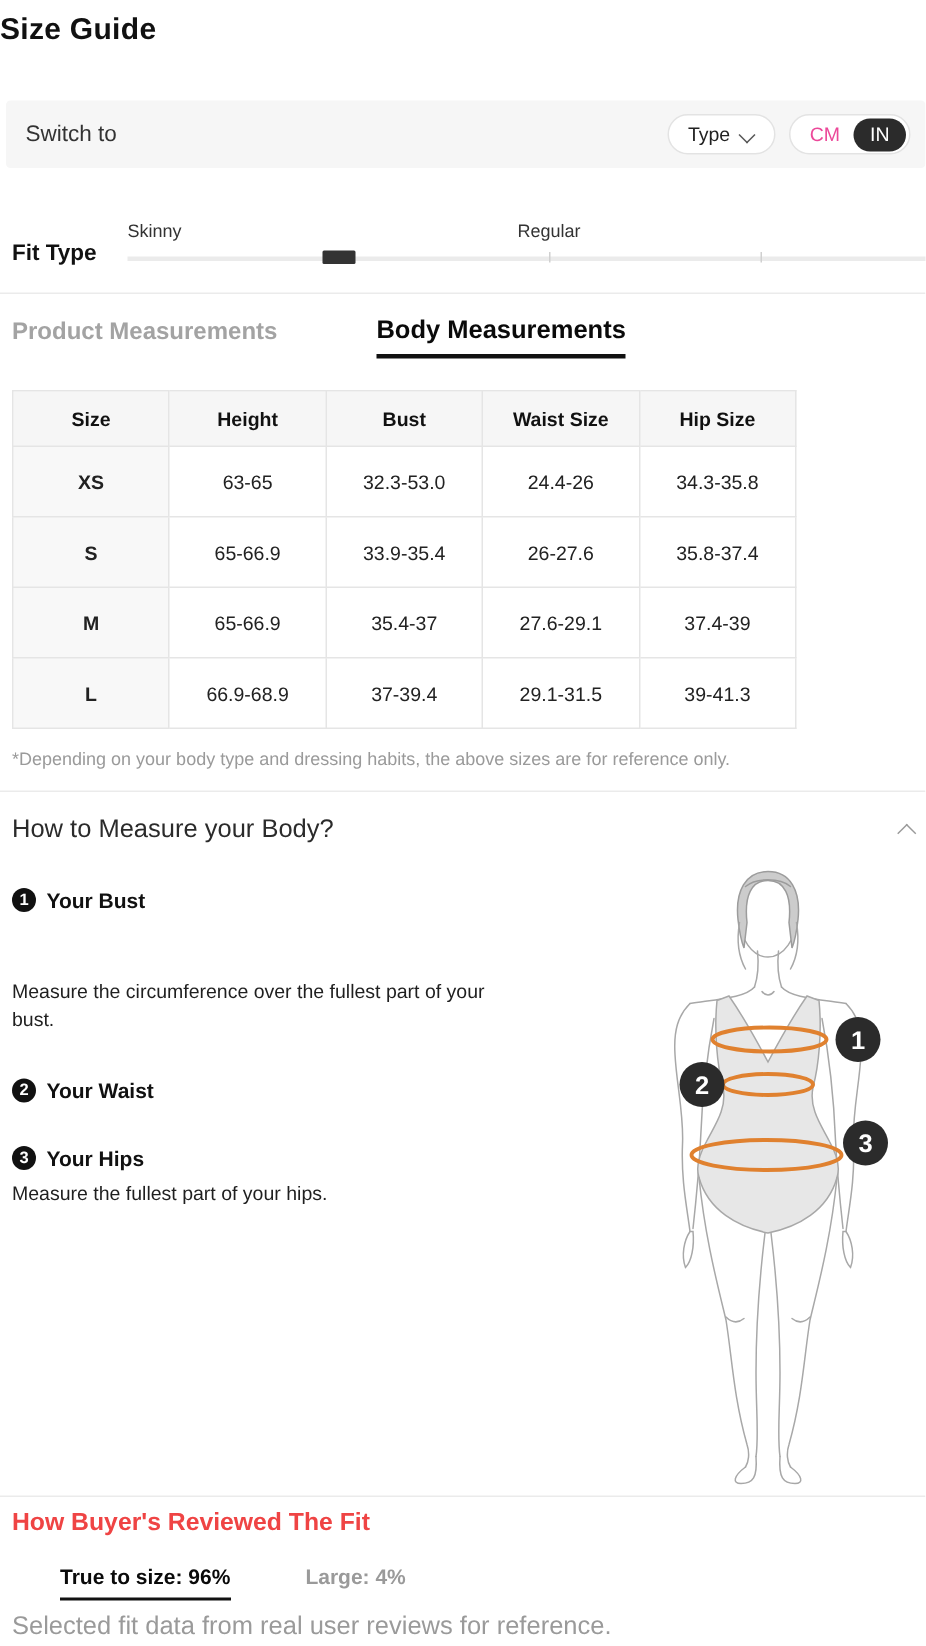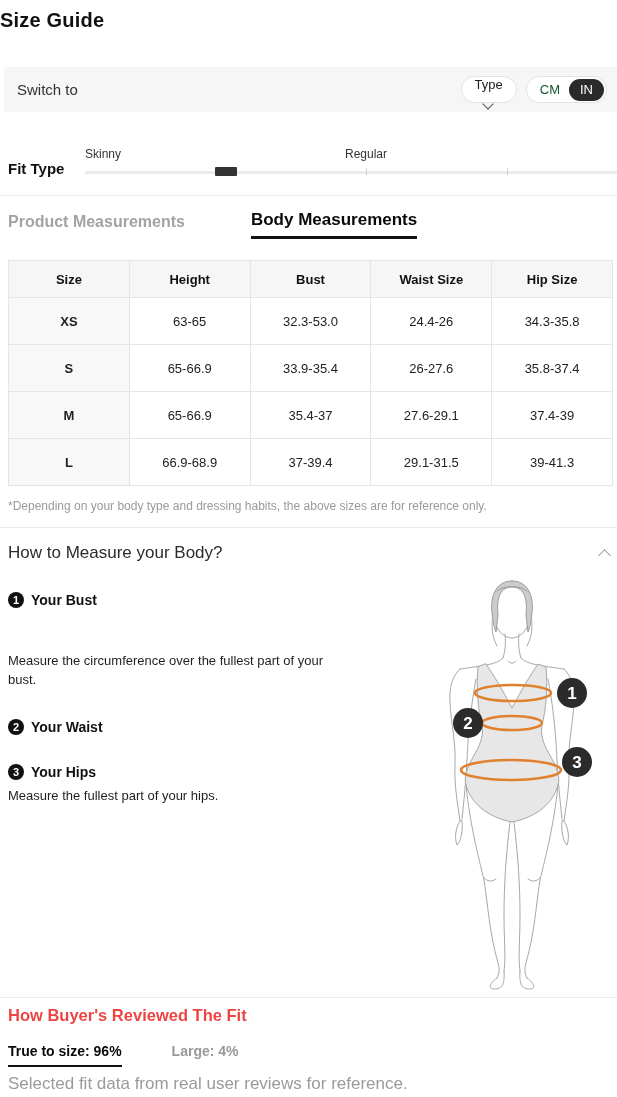--- a/index.html
+++ b/index.html
@@ -9,26 +9,26 @@
 
   
   .title { text-align:left; padding-top:9px; font-size:20px; font-weight:bold; color:#111; letter-spacing:.2px; }
 
   
   .switch-bar { position:absolute; top:67px; left:4px; right:0; height:45px; background:#f6f6f6;
     border-radius:3px; display:flex; align-items:center; padding:0 10px 0 13px; }
   .switch-label { font-size:15px; color:#333; flex:1; }
   .pill { height:27px; background:#fff; border:1px solid #e3e3e3; border-radius:14px;
     display:inline-flex; align-items:center; font-size:13px; color:#222; }
-  .type-pill { padding:0 13px; gap:7px; margin-right:9px; cursor:pointer;flex-direction:column; }
+  .type-pill { padding:0 13px; gap:7px; margin-right:9px; cursor:pointer; }
   .chev-down { width:9px; height:9px; display:inline-block; position:relative; top:-2px; }
   .chev-down::before { content:""; position:absolute; left:0; top:3px; width:7px; height:7px;
     border-right:1.5px solid #555; border-bottom:1.5px solid #555; transform:rotate(45deg); }
   .unit-toggle { padding:2px; cursor:pointer; }
-  .unit-cm { padding:0 9px 0 11px; font-size:13px; color:#14532d; }
+  .unit-cm { padding:0 9px 0 11px; font-size:13px; color:#ec4899; }
   .unit-in { background:#2b2b2b; color:#fff; border-radius:12px; height:22px; padding:0 11px;
     display:inline-flex; align-items:center; font-size:13px; }
 
   
   .fit-row { position:absolute; top:140px; left:8px; right:0; height:50px; }
   .fit-label { position:absolute; left:0; top:20px; font-size:15px; font-weight:bold; color:#111; }
   .slider { position:absolute; left:77px; right:-30px; top:0; height:50px; }
   .sl-lab { position:absolute; top:7px; font-size:12px; color:#333; white-space:nowrap; }
   .sl-skinny { left:0; }
   .sl-regular { left:50%; transform:translateX(-50%); }
@@ -40,21 +40,21 @@
   .divider { position:absolute; left:0; right:0; height:1px; background:#ebebeb; }
 
   
   .tabs { position:absolute; top:210px; left:8px; right:0; display:flex; align-items:flex-start; }
   .tab { cursor:pointer; }
   .tab-inactive { font-size:16px; font-weight:bold; color:#a3a3a3; margin-top:3px; }
   .tab-active { font-size:17px; font-weight:bold; color:#0a0a0a; margin-left:66px;
     padding-bottom:6px; border-bottom:3px solid #111; }
 
   
-  table.size-table { position:absolute; top:260px; left:8px; width:605px; border-collapse:collapse; table-layout:fixed; }
+  table.size-table { position:absolute; top:260px; left:8px; width:523px; border-collapse:collapse; table-layout:fixed; }
   .size-table th, .size-table td { border:1px solid #e5e5e5; text-align:center; font-size:13px; }
   .size-table th { height:37px; background:#f6f6f6; font-weight:bold; color:#111; }
   .size-table td { height:47px; color:#222; background:#fff; }
   .size-table td.size-col { background:#f8f8f8; font-weight:bold; }
 
   .footnote { position:absolute; top:499px; left:8px; right:10px; font-size:12px; color:#9a9a9a; }
 
   
   .measure-head { position:absolute; top:543px; left:8px; right:6px; display:flex; justify-content:space-between; align-items:center; }
   .measure-title { font-size:17px; color:#2b2b2b; }
@@ -69,21 +69,21 @@
     font-size:11px; font-weight:bold; display:flex; align-items:center; justify-content:center; }
   .m-title { font-size:14px; font-weight:bold; color:#111; }
   .m-desc { font-size:13px; color:#1f1f1f; line-height:1.45; }
   .m-item-1 .m-desc { max-width:330px;margin-top:44px; }
 
   .figure-wrap { position:absolute; top:565px; left:400px; width:217px; height:430px; }
 
   
   .review-head { position:absolute; top:1006px; left:8px; font-size:16.5px; font-weight:bold; color:#ef4444; }
   .review-stats { position:absolute; top:1043px; left:8px; display:flex; align-items:flex-start; }
-  .stat-selected { font-size:14px; font-weight:bold; color:#0a0a0a; padding-bottom:6px; border-bottom:2.5px solid #111; cursor:pointer; }
+  .stat-selected { font-size:14px; font-weight:bold; color:#0a0a0a; padding-bottom:6px; border-bottom:2.5px solid #111; cursor:pointer;margin-left:32px; }
   .stat-other { font-size:14px; font-weight:bold; color:#9a9a9a; margin-left:50px; cursor:pointer; }
   .review-note { position:absolute; top:1074px; left:8px; font-size:17px; color:#9a9a9a; }
 </style>
 </head>
 <body>
 
 <div class="page">
 
   <div class="title">Size Guide</div>
 

